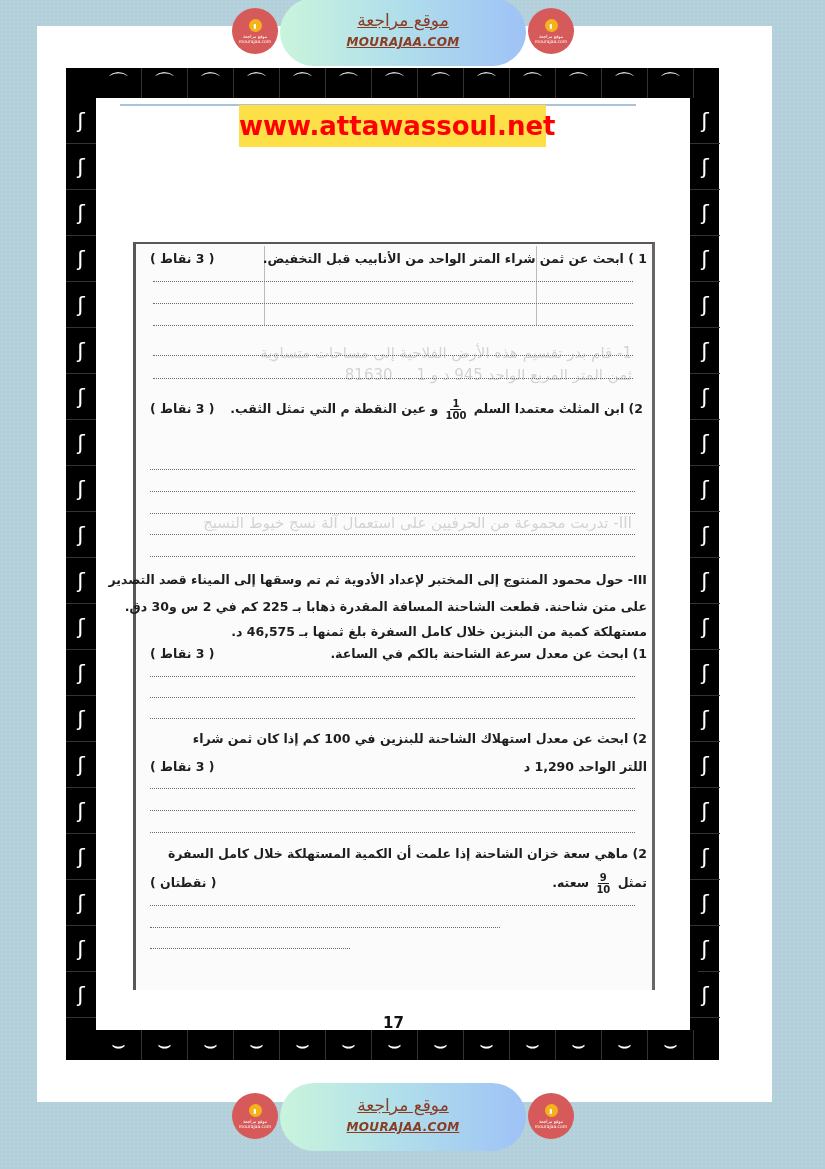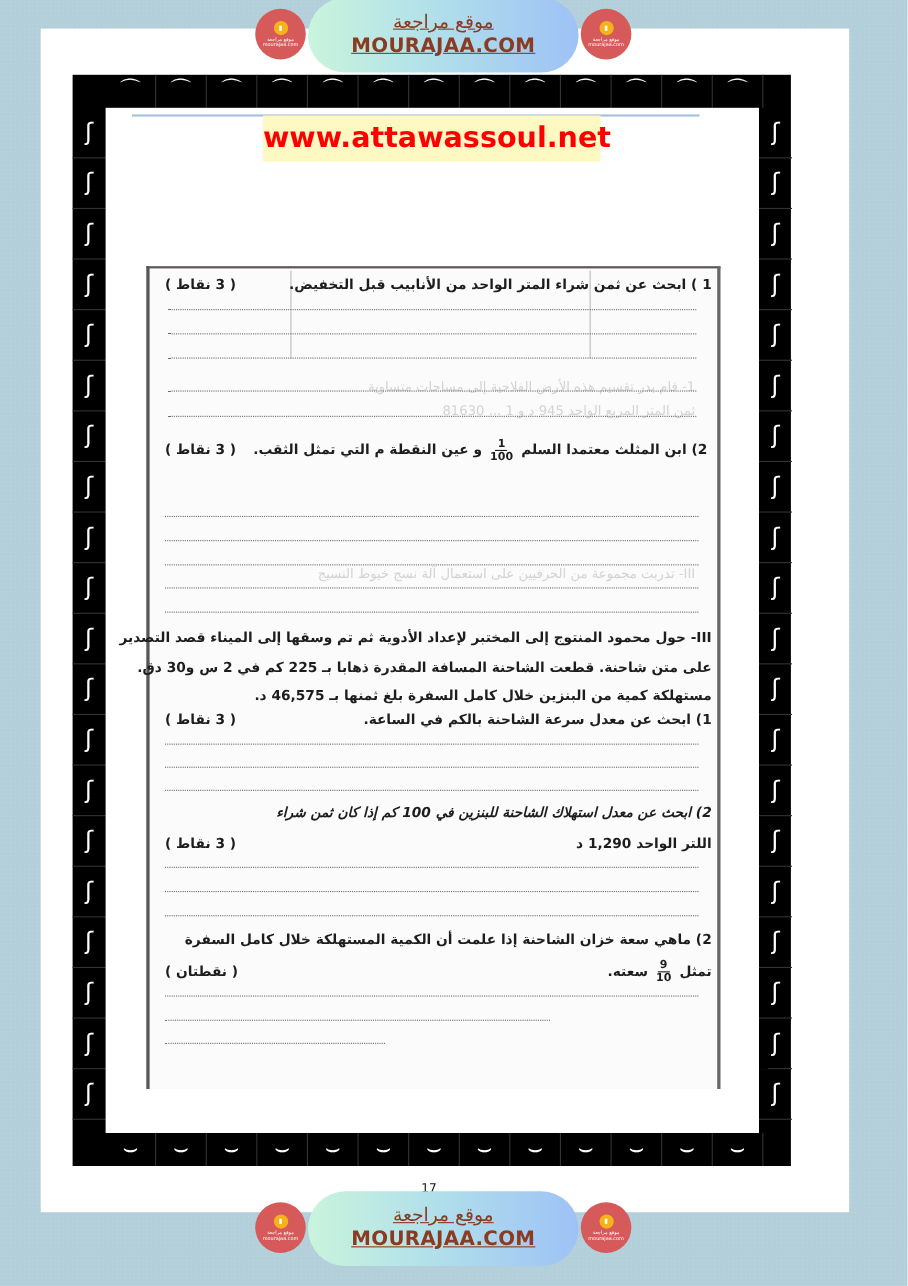--- a/index.html
+++ b/index.html
@@ -24,22 +24,22 @@
     position:absolute; left:52px; top:0; width:246px; height:68px;
     border-radius:34px;
     background:linear-gradient(90deg,#c9f4dc 0%,#b2e0ea 45%,#9ec2f6 100%);
     display:flex; flex-direction:column; align-items:center; justify-content:center;
   }
   .banner .ar {
     font-family:"DejaVu Sans", sans-serif; font-weight:normal; font-size:17px;
     color:#8a3b22; text-decoration:underline; line-height:20px; direction:rtl;
   }
   .banner .en {
-    font-family:"DejaVu Sans", sans-serif; font-weight:bold; font-size:18px;
-    color:#8a3b22; text-decoration:underline; line-height:24px; letter-spacing:0.3px;
+    font-family:"DejaVu Sans", sans-serif; font-weight:bold; font-size:12px;
+    color:#8a3b22; text-decoration:underline; line-height:24px; letter-spacing:0.3px;font-style:italic;
   }
   .badge {
     position:absolute; top:10px; width:46px; height:46px; border-radius:50%;
     background:#d65a5a; display:flex; flex-direction:column; align-items:center; justify-content:center;
   }
   .badge.left { left:4px; }
   .badge.right { left:300px; }
   .badge .coin {
     width:13px; height:13px; border-radius:50%; background:#f6b21b;
     font-size:6px; color:#fff; text-align:center; line-height:13px; font-weight:bold;
@@ -66,54 +66,55 @@
   .orn-col span {
     display:block; width:30px; height:46px; color:#fff; font-size:22px; line-height:46px;
     text-align:center; border-bottom:1px solid #333; box-sizing:border-box;
   }
 
   .rule-line {
     position:absolute; left:120px; top:104px; width:516px; height:2px; background:#a9c2dc;
   }
   .site-url {
     position:absolute; left:239px; top:105px; width:307px; height:42px;
-    background:#fef9c3; color:#ff0000; font-family:"DejaVu Sans", sans-serif;
+    background:#fde047; color:#ff0000; font-family:"DejaVu Sans", sans-serif;
     font-weight:bold; font-size:26px; line-height:42px; text-align:center;
   }
 
   
   .scan {
     position:absolute; left:133px; top:242px; width:522px; height:748px;
     background:#fbfbfb;
     border-left:3px solid #5a5557; border-top:2px solid #5a5557; border-right:3px solid #6a6668;
     box-sizing:border-box;
   }
   .scan .ghost {
-    position:absolute; color:#d3d3d3; font-size:12px; direction:rtl; white-space:nowrap;
+    position:absolute; color:#d3d3d3; font-size:15px; direction:rtl; white-space:nowrap;
   }
   .q {
     position:absolute; direction:rtl; font-family:"DejaVu Sans", sans-serif; font-weight:bold;
     font-size:12.5px; color:#1d1d1d; white-space:nowrap;
   }
   .pts {
     position:absolute; font-family:"DejaVu Sans", sans-serif; font-weight:bold;
     font-size:12.5px; color:#1d1d1d; direction:rtl; white-space:nowrap;
   }
   .dots {
     position:absolute; height:0; border-top:1.5px dotted #6a6a6a;
   }
   .frac {
     display:inline-flex; flex-direction:column; align-items:center; vertical-align:middle;
     font-size:10px; line-height:11px; margin:0 3px; direction:ltr;
   }
   .frac .num { border-bottom:1.3px solid #1d1d1d; padding:0 2px; }
   .vline { position:absolute; width:1px; background:#bbb; }
   .pagenum {
-    position:absolute; left:383px; top:1074px; font-size:11px; color:#111;
+    position:absolute; left:383px; top:1014px; font-size:15px; color:#111;
     font-family:"DejaVu Sans", sans-serif;
+    font-weight:bold;
   }
 </style>
 </head>
 <body>
 
 <div class="page"></div>
 
 <div class="banner top">
   <div class="badge left">
     <div class="coin">▮</div>
@@ -245,21 +246,21 @@
 <div class="q" style="right:178px; top:572px;">III- حول محمود المنتوج إلى المختبر لإعداد الأدوية ثم تم وسقها إلى الميناء قصد التصدير</div>
 <div class="q" style="right:178px; top:599px;">على متن شاحنة. قطعت الشاحنة المسافة المقدرة ذهابا بـ 225 كم في 2 س و30 دق.</div>
 <div class="q" style="right:178px; top:624px;">مستهلكة كمية من البنزين خلال كامل السفرة بلغ ثمنها بـ 46,575 د.</div>
 
 <div class="q" style="right:178px; top:646px;">1) ابحث عن معدل سرعة الشاحنة بالكم في الساعة.</div>
 <div class="pts" style="left:150px; top:646px;">( 3 نقاط )</div>
 <div class="dots" style="left:150px; top:676px; width:485px;"></div>
 <div class="dots" style="left:150px; top:697px; width:485px;"></div>
 <div class="dots" style="left:150px; top:718px; width:485px;"></div>
 
-<div class="q" style="right:178px; top:731px;font-style:italic;">2) ابحث عن معدل استهلاك الشاحنة للبنزين في 100 كم إذا كان ثمن شراء</div>
+<div class="q" style="right:178px; top:731px;">2) ابحث عن معدل استهلاك الشاحنة للبنزين في 100 كم إذا كان ثمن شراء</div>
 <div class="q" style="right:178px; top:759px;">اللتر الواحد 1,290 د</div>
 <div class="pts" style="left:150px; top:759px;">( 3 نقاط )</div>
 <div class="dots" style="left:150px; top:788px; width:485px;"></div>
 <div class="dots" style="left:150px; top:810px; width:485px;"></div>
 <div class="dots" style="left:150px; top:832px; width:485px;"></div>
 
 <div class="q" style="right:178px; top:846px;">2)  ماهي سعة خزان الشاحنة إذا علمت أن الكمية المستهلكة خلال كامل السفرة</div>
 <div class="q" style="right:178px; top:872px;">
   <span>تمثل</span>
   <span class="frac">

